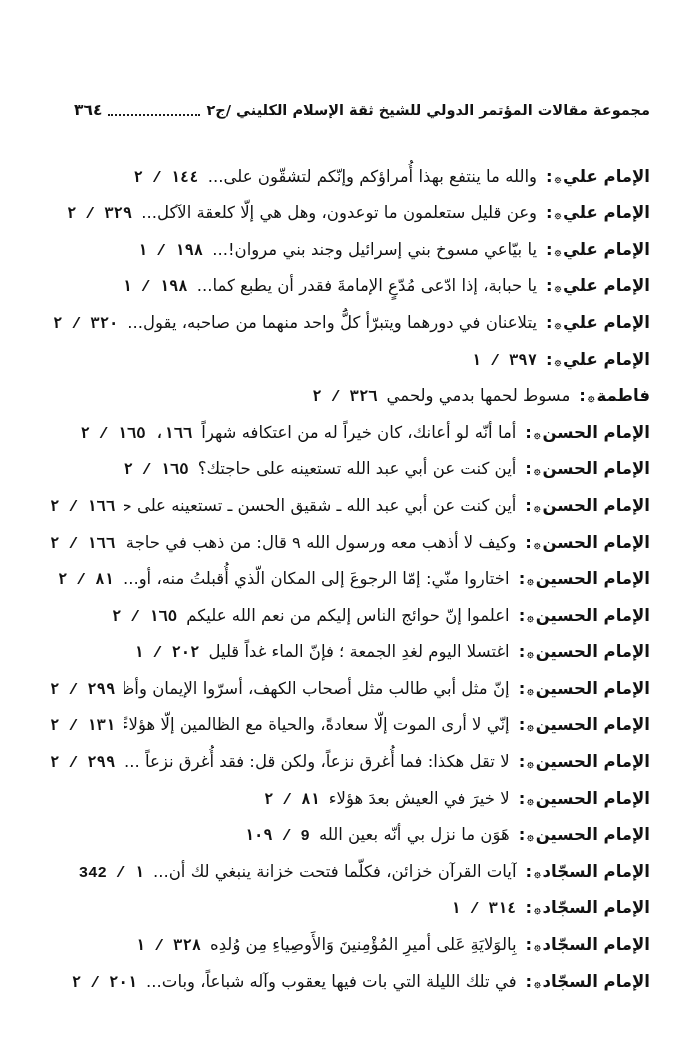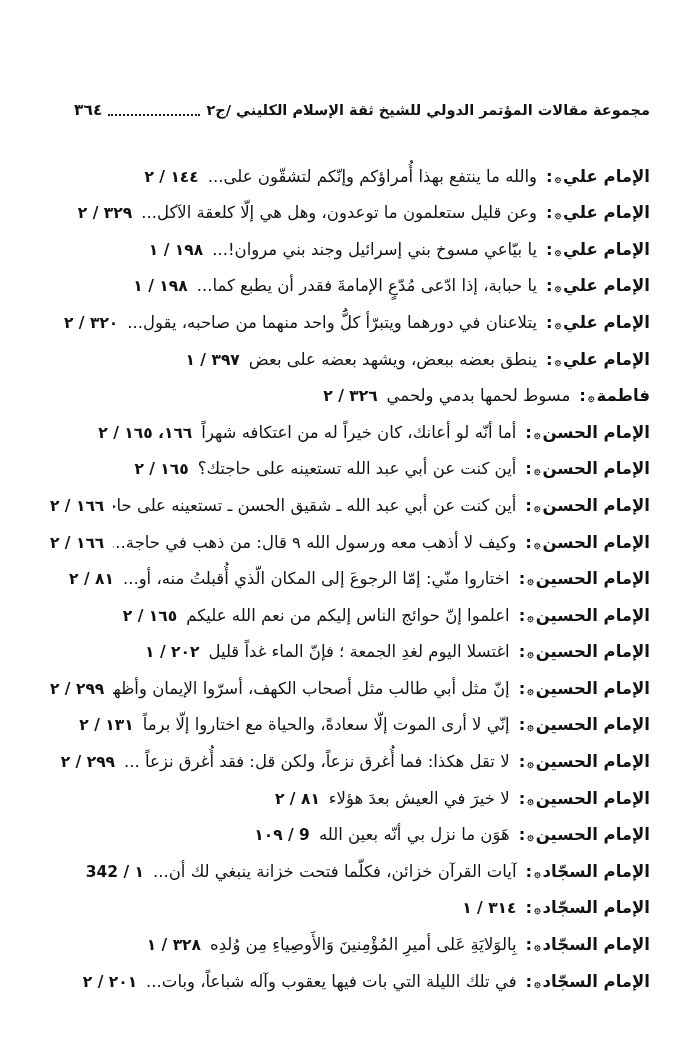--- a/index.html
+++ b/index.html
@@ -55,20 +55,21 @@
     overflow: hidden;
     text-align: right;
   }
   .ref {
     flex: 0 0 auto;
     margin-inline-start: auto;   
     direction: ltr; unicode-bidi: isolate;
     font-weight: 700;
     font-size: 15.5px;
     letter-spacing: 0.5px;
+    font-family: Liberation Mono, monospace;
   }
 </style>
 </head>
 <body>
 
 <div class="page">
   <div class="hdr">
     <div class="title">مجموعة مقالات المؤتمر الدولي للشيخ ثقة الإسلام الكليني /ج٢</div>
     <div class="leader"></div>
     <div class="pnum">٣٦٤</div>
@@ -95,21 +96,20 @@
     <span class="quote">يا حبابة، إذا ادّعى مُدّعٍ الإمامةَ فقدر أن يطبع كما...</span>
     <span class="ref">١٩٨ / ١</span>
   </div>
       <div class="row">
     <span class="speaker"><span>الإمام علي</span><span class="hon">۞</span><span>:</span></span>
     <span class="quote">يتلاعنان في دورهما ويتبرّأ كلُّ واحد منهما من صاحبه، يقول...</span>
     <span class="ref">٣٢٠ / ٢</span>
   </div>
       <div class="row">
     <span class="speaker"><span>الإمام علي</span><span class="hon">۞</span><span>:</span></span>
-    <span class="quote">ينطق بعضه ببعض، ويشهد بعضه على بعض</span>
     <span class="ref">٣٩٧ / ١</span>
   </div>
       <div class="row">
     <span class="speaker"><span>فاطمة</span><span class="hon">۞</span><span>:</span></span>
     <span class="quote">مسوط لحمها بدمي ولحمي</span>
     <span class="ref">٣٢٦ / ٢</span>
   </div>
       <div class="row">
     <span class="speaker"><span>الإمام الحسن</span><span class="hon">۞</span><span>:</span></span>
     <span class="quote">أما أنّه لو أعانك، كان خيراً له من اعتكافه شهراً</span>
@@ -145,21 +145,21 @@
     <span class="quote">اغتسلا اليوم لغدِ الجمعة ؛ فإنّ الماء غداً قليل</span>
     <span class="ref">٢٠٢ / ١</span>
   </div>
       <div class="row">
     <span class="speaker"><span>الإمام الحسين</span><span class="hon">۞</span><span>:</span></span>
     <span class="quote">إنّ مثل أبي طالب مثل أصحاب الكهف، أسرّوا الإيمان وأظهروا...</span>
     <span class="ref">٢٩٩ / ٢</span>
   </div>
       <div class="row">
     <span class="speaker"><span>الإمام الحسين</span><span class="hon">۞</span><span>:</span></span>
-    <span class="quote">إنّي لا أرى الموت إلّا سعادةً، والحياة مع اختاروا إلّا برماً</span>
+    <span class="quote">إنّي لا أرى الموت إلّا سعادةً، والحياة مع الظالمين إلّا هؤلاءً</span>
     <span class="ref">١٣١ / ٢</span>
   </div>
       <div class="row">
     <span class="speaker"><span>الإمام الحسين</span><span class="hon">۞</span><span>:</span></span>
     <span class="quote">لا تقل هكذا: فما أُغرق نزعاً، ولكن قل: فقد أُغرق نزعاً ...</span>
     <span class="ref">٢٩٩ / ٢</span>
   </div>
       <div class="row">
     <span class="speaker"><span>الإمام الحسين</span><span class="hon">۞</span><span>:</span></span>
     <span class="quote">لا خيرَ في العيش بعدَ هؤلاء</span>

